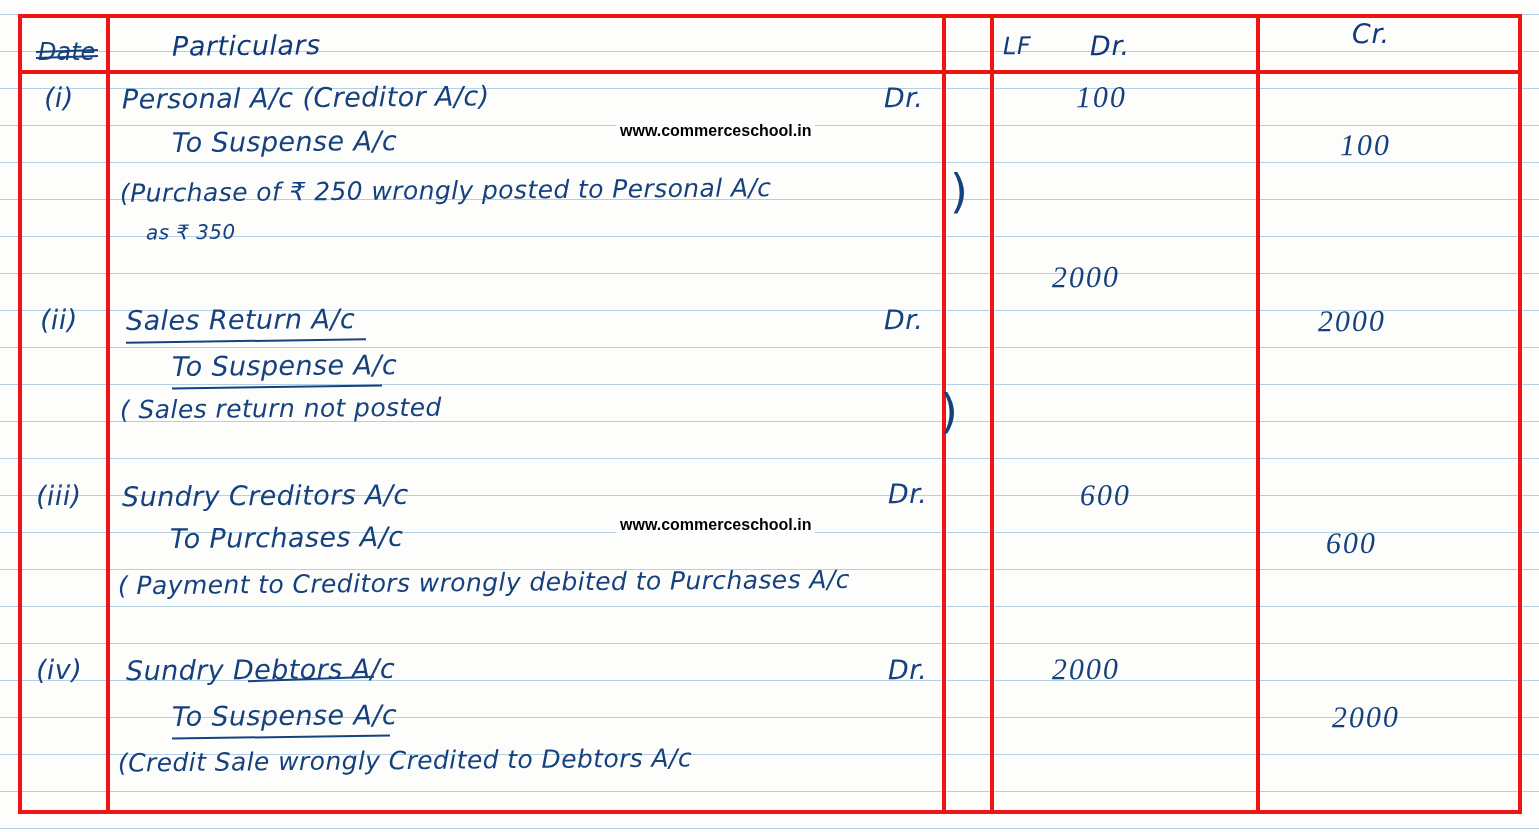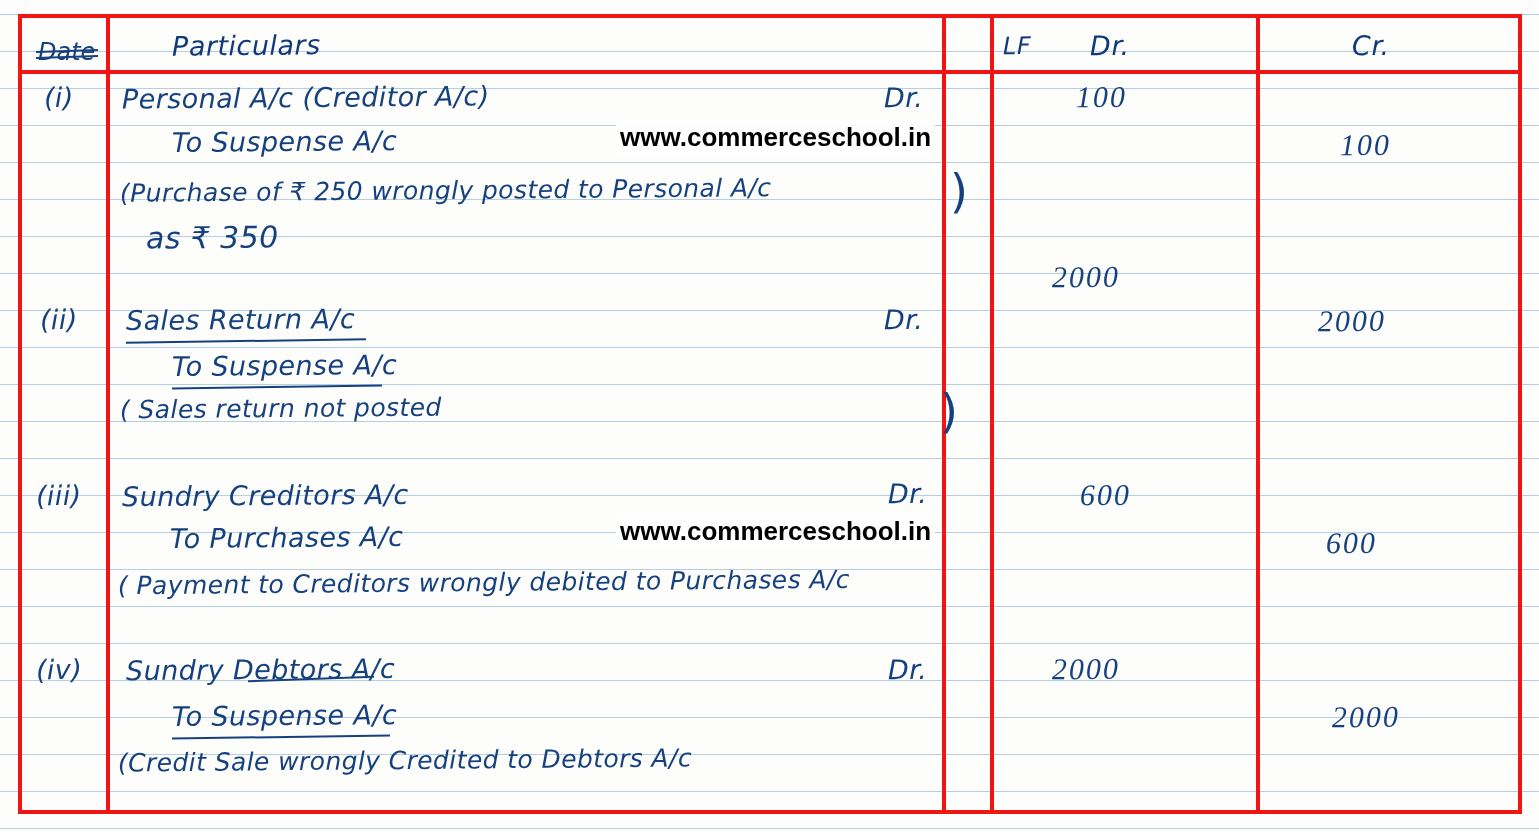--- a/index.html
+++ b/index.html
@@ -95,21 +95,21 @@
     color: #16417f;
     font-family: "DejaVu Sans", sans-serif;
     font-size: 46px;
     font-weight: 400;
     line-height: 1;
   }
   .wm {
     position: absolute;
     color: #000000;
     font-family: "Liberation Sans", sans-serif;
-    font-size: 26px;
+    font-size: 16px;
     font-weight: bold;
     background: rgba(255,255,255,0.92);
     padding: 2px 4px;
     white-space: nowrap;
   }
   .hdr-scratch {
     position: absolute;
     color: #16417f;
     font-family: "DejaVu Sans", sans-serif;
     font-size: 24px;
@@ -132,29 +132,29 @@
 
     <div class="hline" style="top:52px;"></div>
 
     <div class="hdr-scratch" style="left:16px; top:20px;">Date</div>
     <div class="strike" style="left:14px; top:32px; width:62px;"></div>
     <div class="strike" style="left:14px; top:38px; width:62px;"></div>
 
     <div class="head-txt" style="left:150px; top:12px;">Particulars</div>
     <div class="head-txt" style="left:981px; top:14px; font-size:24px;">LF</div>
     <div class="head-txt" style="left:1068px; top:12px;">Dr.</div>
-    <div class="head-txt" style="left:1330px; top:12px;">Cr.</div>
+    <div class="head-txt" style="left:1330px; top:0;">Cr.</div>
 
     <div class="hand rot1" style="left:22px; top:64px;">(i)</div>
     <div class="hand rot2" style="left:100px; top:64px;">Personal A/c (Creditor A/c)</div>
     <div class="hand rot2" style="left:862px; top:64px;">Dr.</div>
     <div class="hand rot2" style="left:150px; top:108px;">To Suspense A/c</div>
     <div class="hand rot2" style="left:98px; top:158px; font-size:25px;">(Purchase of ₹ 250 wrongly posted to Personal A/c</div>
     <div class="paren" style="left:928px; top:150px;">)</div>
-    <div class="hand rot2" style="left:124px; top:202px; font-size:30px;">as ₹ 350</div>
+    <div class="hand rot2" style="left:124px; top:202px; font-size:20px;">as ₹ 350</div>
     <div class="hand num rot2" style="left:1054px; top:62px;">100</div>
     <div class="hand num rot2" style="left:1318px; top:110px;">100</div>
 
     <div class="hand num rot2" style="left:1030px; top:242px;">2000</div>
 
     <div class="hand rot1" style="left:18px; top:286px;">(ii)</div>
     <div class="hand rot2" style="left:104px; top:286px;">Sales Return A/c</div>
     <div class="uline" style="left:104px; top:322px; width:240px;"></div>
     <div class="hand rot2" style="left:862px; top:286px;">Dr.</div>
     <div class="hand rot2" style="left:150px; top:332px;">To Suspense A/c</div>

